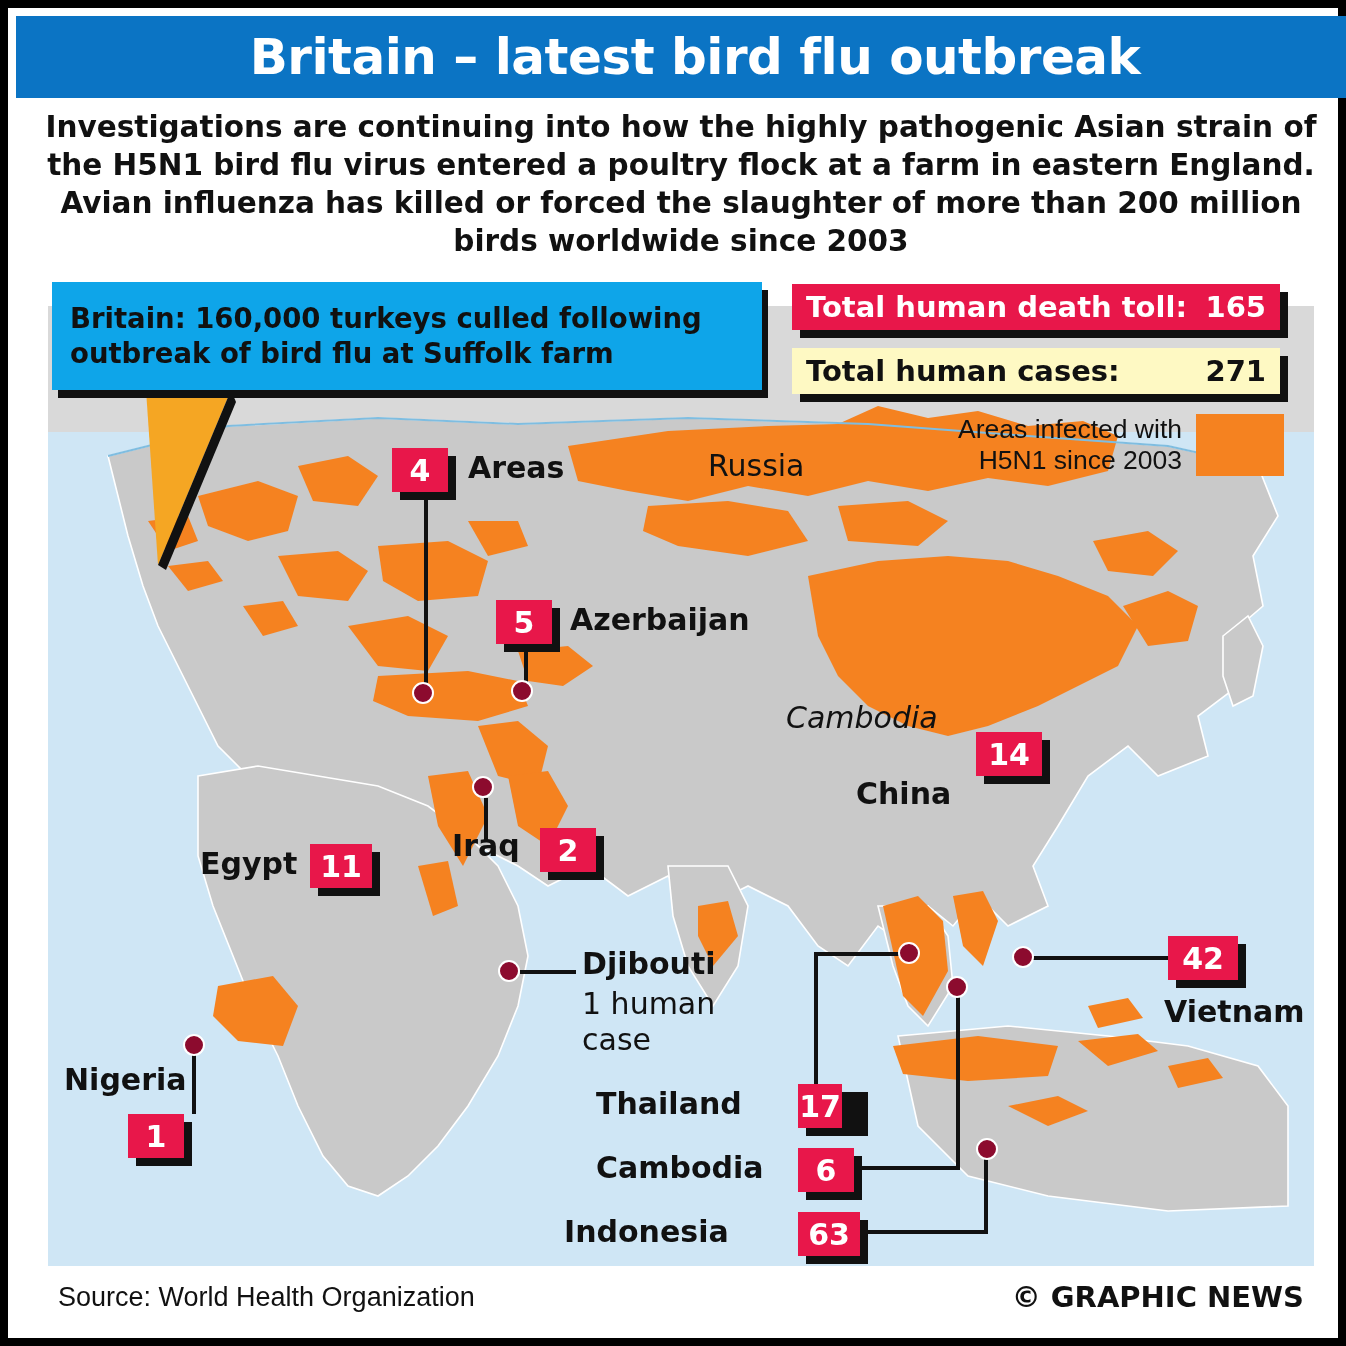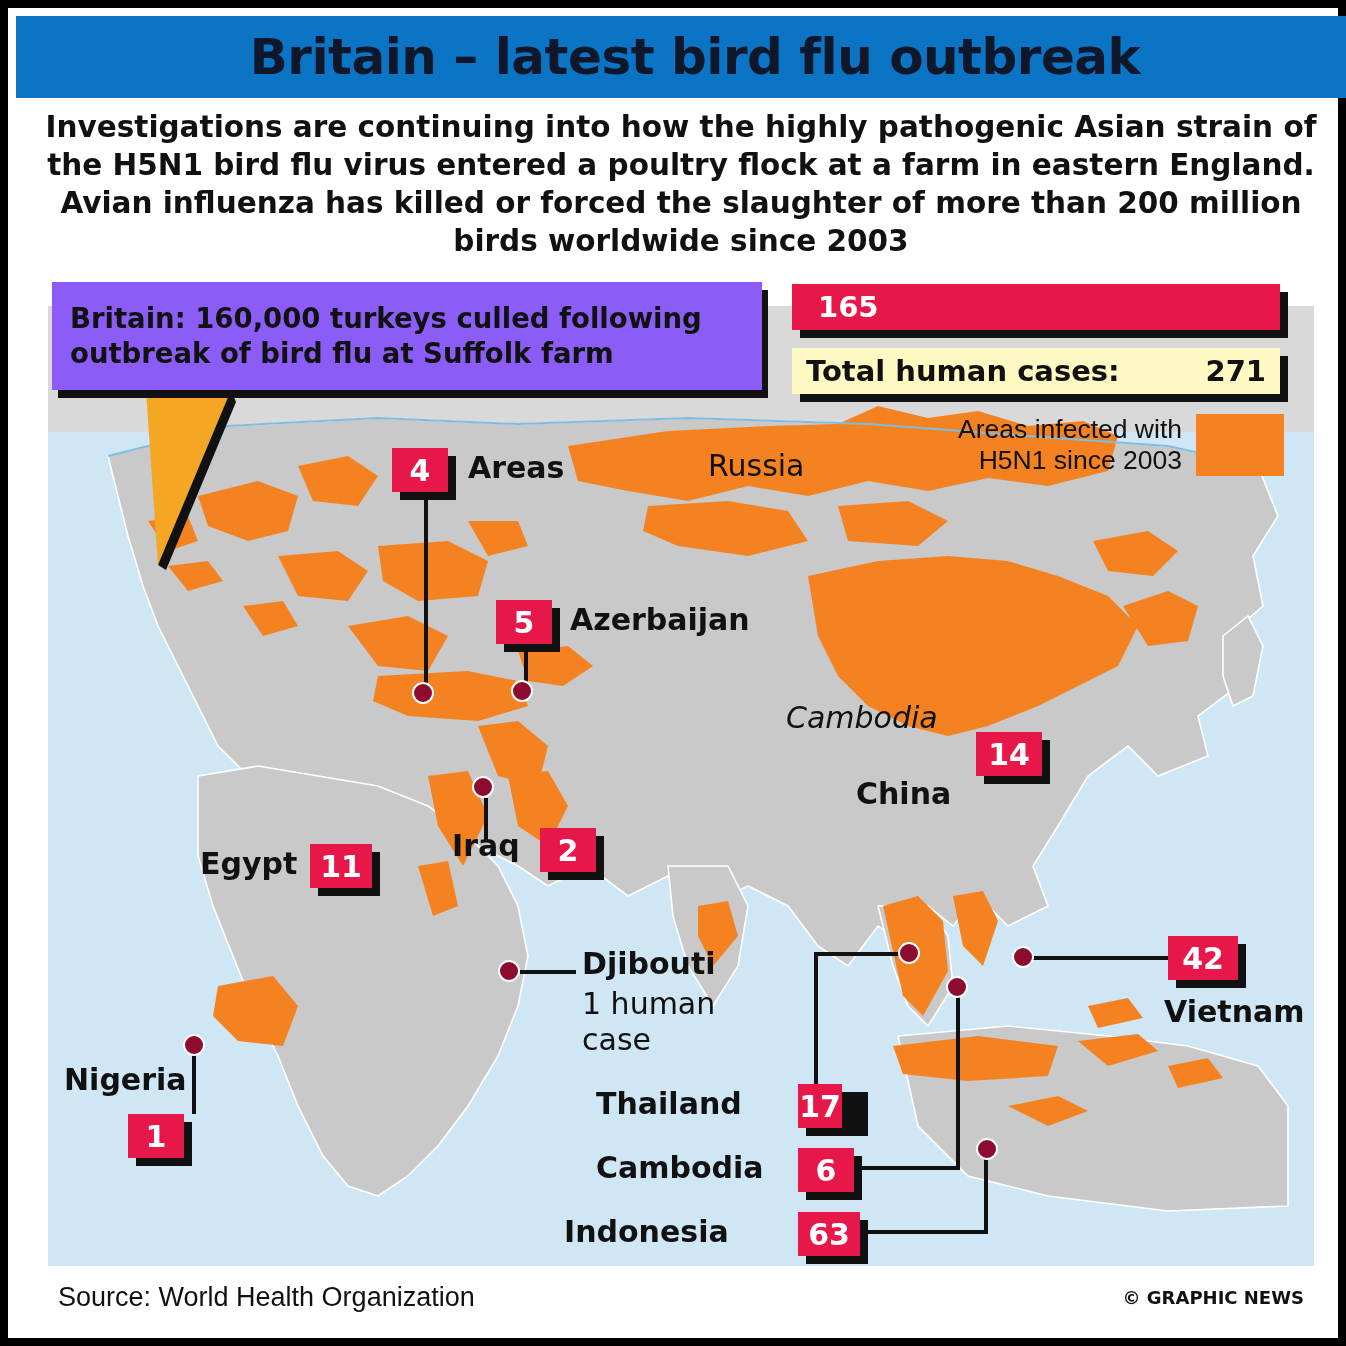--- a/index.html
+++ b/index.html
@@ -15,21 +15,21 @@
     box-sizing:border-box;
     background:#ffffff;
   }
   
   .title-bar{
     position:absolute;left:8px;top:8px;width:1330px;height:82px;
     background:#0b74c4;
     display:flex;align-items:center;justify-content:center;
   }
   .title-bar .t{
-    color:#0f172a;font-size:50px;font-weight:bold;letter-spacing:-0.5px;
+    color:#ffffff;font-size:50px;font-weight:bold;letter-spacing:-0.5px;
     font-family:"DejaVu Sans", sans-serif;
     margin-left:28px;
   }
   .standfirst{
     position:absolute;left:30px;top:100px;width:1286px;
     text-align:center;color:#111;
     font-size:29.5px;font-weight:bold;line-height:38px;
     font-family:"DejaVu Sans", sans-serif;
   }
   
@@ -41,21 +41,21 @@
   .map svg{position:absolute;left:0;top:0;}
   .map-top-band{
     position:absolute;left:0;top:0;width:100%;height:126px;background:#d9d9d9;
   }
   
   .callout-shadow{
     position:absolute;left:50px;top:282px;width:710px;height:108px;background:#111;
   }
   .callout{
     position:absolute;left:44px;top:274px;width:710px;height:108px;
-    background:#8b5cf6;
+    background:#0ea5e9;
     display:flex;align-items:center;
   }
   .callout .c-txt{
     padding:0 18px;color:#111;font-size:27.5px;font-weight:bold;line-height:35px;
     font-family:"DejaVu Sans", sans-serif;
   }
   .callout-tail{
     position:absolute;left:128px;top:382px;width:100px;height:180px;
   }
   
@@ -105,21 +105,21 @@
     background:#8c0b2e;border:2px solid #fff;box-sizing:border-box;z-index:6;
   }
   .lead{position:absolute;background:#111;z-index:4;}
   
   .footer{
     position:absolute;left:40px;top:1258px;width:1266px;height:62px;
     display:flex;align-items:center;justify-content:space-between;
     padding:0 10px;box-sizing:border-box;
   }
   .footer .src{color:#111;font-size:27px;}
-  .footer .gn{color:#111;font-size:18px;font-weight:bold;font-family:"DejaVu Sans", sans-serif;}
+  .footer .gn{color:#111;font-size:29px;font-weight:bold;font-family:"DejaVu Sans", sans-serif;}
 </style>
 </head>
 <body>
 
 <div class="frame">
 
   <div class="title-bar">
     <div class="t">Britain – latest bird flu outbreak</div>
   </div>
 
@@ -214,20 +214,21 @@
     <polygon points="10,0 95,0 22,175" fill="#f5a623"></polygon>
     <polygon points="22,175 95,0 100,12 30,180" fill="#111"></polygon>
   </svg>
   <div class="callout-shadow"></div>
   <div class="callout">
     <div class="c-txt">Britain: 160,000 turkeys culled following outbreak of bird flu at Suffolk farm</div>
   </div>
 
   <div class="stat-death-sh"></div>
   <div class="stat stat-death">
+    <span class="lbl">Total human death toll:</span>
     <span class="val">165</span>
   </div>
 
   <div class="stat-cases-sh"></div>
   <div class="stat stat-cases">
     <span class="lbl">Total human cases:</span>
     <span class="val">271</span>
   </div>
 
   <div class="legend">

